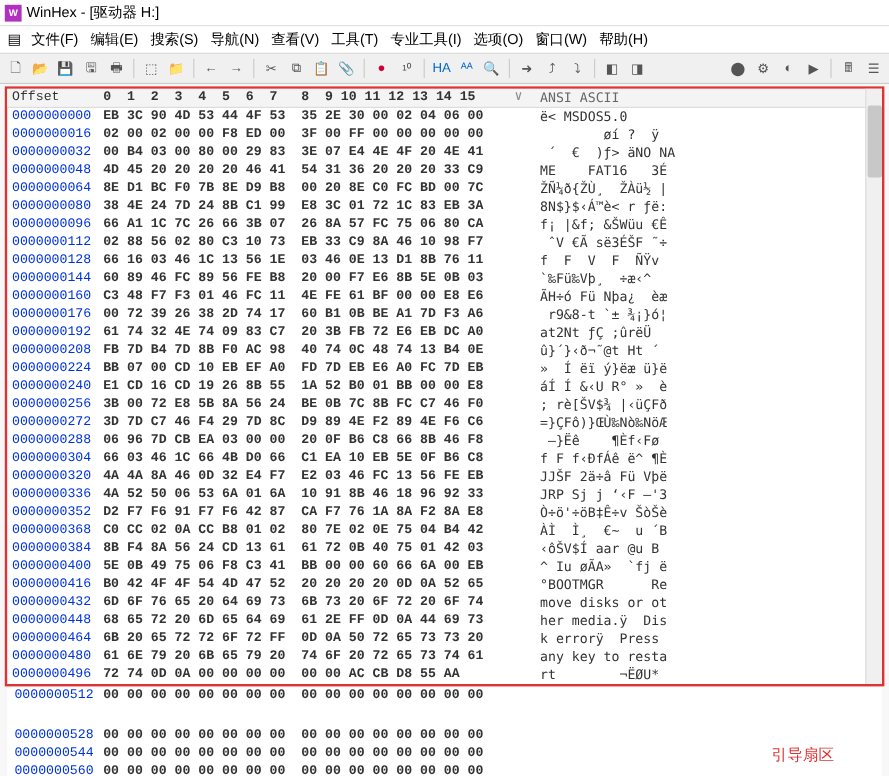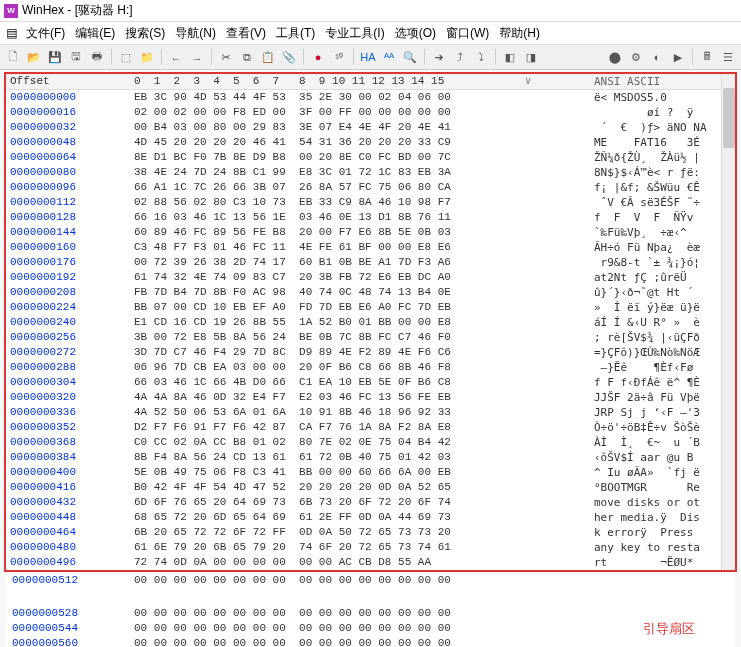--- a/index.html
+++ b/index.html
@@ -6,25 +6,25 @@
   body { font-family: "Microsoft YaHei", Tahoma, sans-serif; font-size:12px; background:#f7f7f7; width:741px; height:647px; overflow:hidden; }
   .titlebar { height:22px; background:#fff; display:flex; align-items:center; padding:0 4px; border-bottom:1px solid #ddd; }
   .wx-icon { width:14px; height:14px; background:#b030c0; margin-right:4px; display:inline-flex; align-items:center; justify-content:center; color:#fff; font-size:8px; font-weight:bold; }
   .menubar { height:22px; background:#fff; display:flex; align-items:center; padding:0 4px; gap:2px; }
   .menubar .icon { width:16px; height:16px; display:inline-flex; align-items:center; justify-content:center; }
   .menuitem { padding:0 4px; cursor:default; }
   .toolbar { height:26px; background:#f0f0f0; border-top:1px solid #ddd; border-bottom:1px solid #ccc; display:flex; align-items:center; padding:0 4px; gap:3px; }
   .tbtn { width:18px; height:18px; display:inline-flex; align-items:center; justify-content:center; font-size:11px; color:#555; }
   .tsep { width:1px; height:16px; background:#ccc; margin:0 2px; }
   .hex-wrap { border:2px solid #d33; margin:2px 4px 1px 4px; background:#fff; position:relative; }
-  .header-row, .data-row { display:flex; font-family: Consolas, "Courier New", monospace; font-size:11px; line-height:15px;gap:48px; }
+  .header-row, .data-row { display:flex; font-family: Consolas, "Courier New", monospace; font-size:11px; line-height:15px; }
   .header-row { background:#f4f4f4; border-bottom:1px solid #ddd; }
   .col-offset { width:76px; padding:0 4px; color:#0033dd; text-align:left; }
   .header-row .col-offset { color:#333; }
-  .col-hex { width:336px; padding:0 4px; white-space:pre; color:#333; letter-spacing:0; }
+  .col-hex { width:336px; padding:0 4px; white-space:pre; color:#333; letter-spacing:0;font-weight:bold; }
   .col-gap { width:28px; text-align:center; color:#888; }
   .col-ascii { flex:1; padding:0 4px; color:#333; white-space:pre; font-family: Consolas, monospace; }
   .header-row .col-ascii { color:#666; }
   .hex-body { max-height:496px; overflow:hidden; }
   .below-rows { background:#fff; margin:0 6px; }
   .below-rows .data-row .col-offset { color:#0033dd;text-align:right; }
   .annot { color:#d33; font-family:"Microsoft YaHei",sans-serif; font-size:13px; position:absolute; right:40px; top:2px;margin-top:30px; }
   .annot-wrap { position:relative; height:18px; }
   .scrollbar-v { position:absolute; right:0; top:0; bottom:0; width:14px; background:#f0f0f0; border-left:1px solid #ddd; }
   .scroll-thumb { position:absolute; top:14px; width:12px; left:1px; height:60px; background:#c8c8c8; border-radius:2px; }

